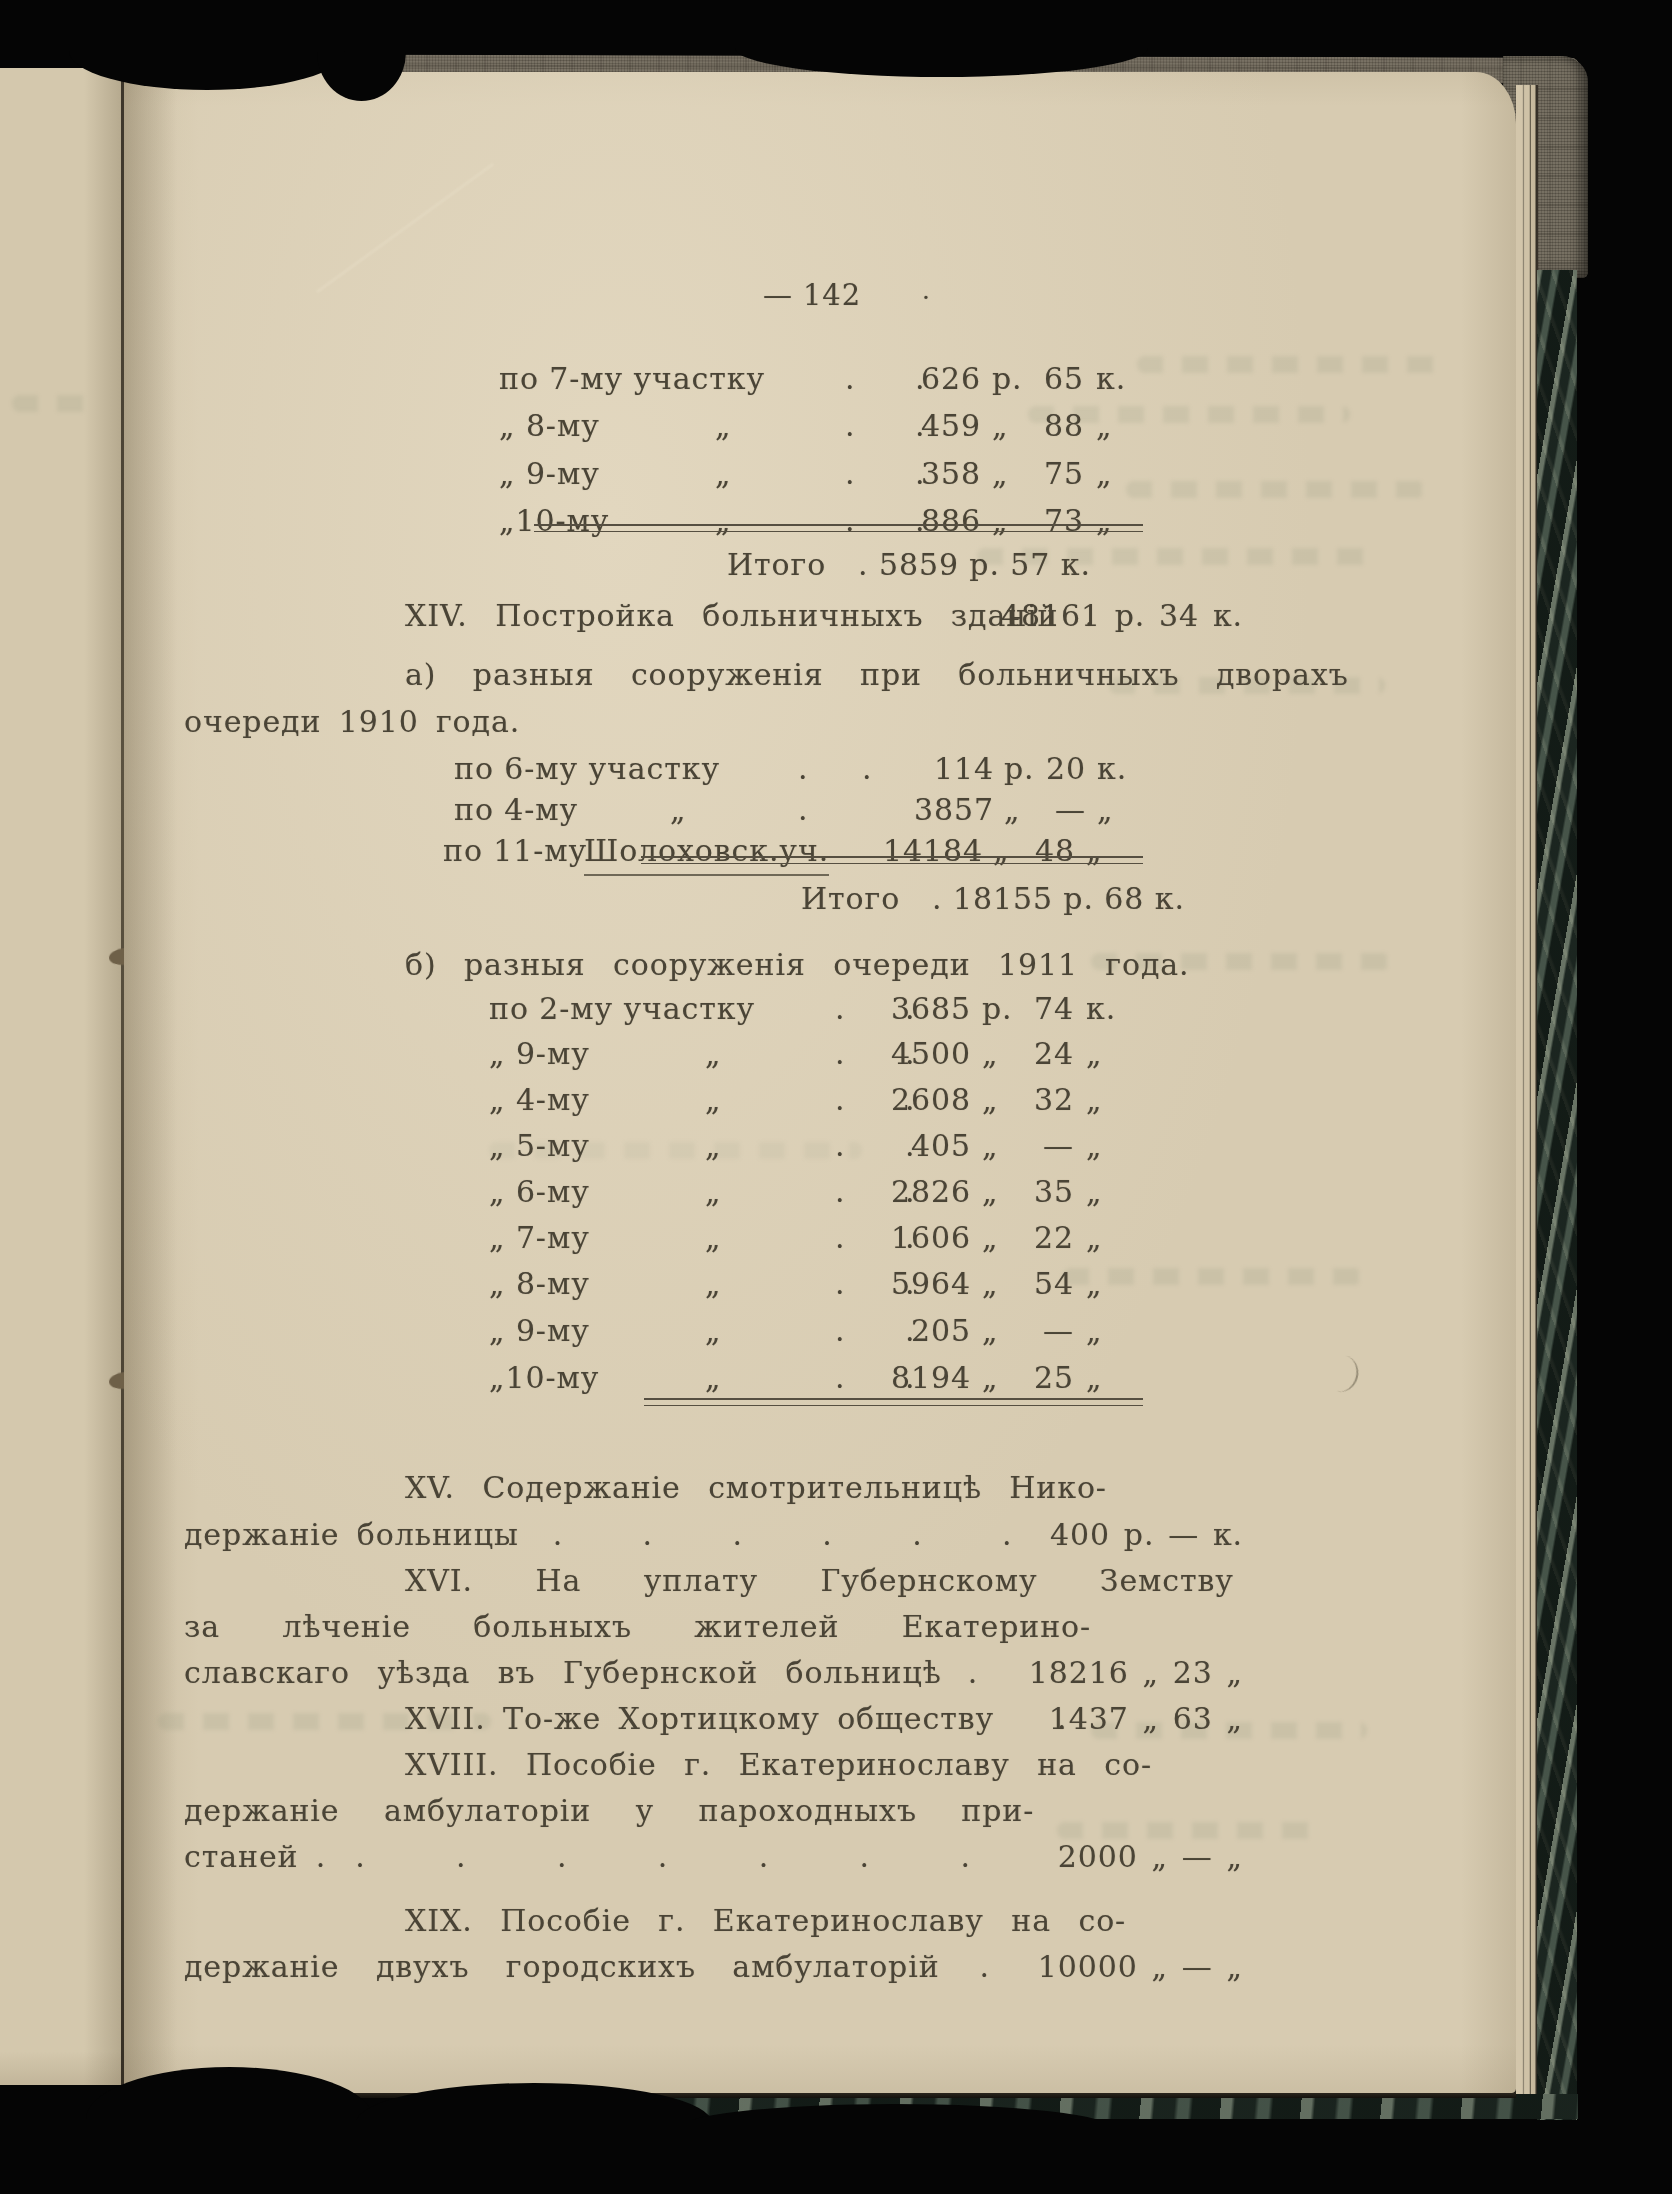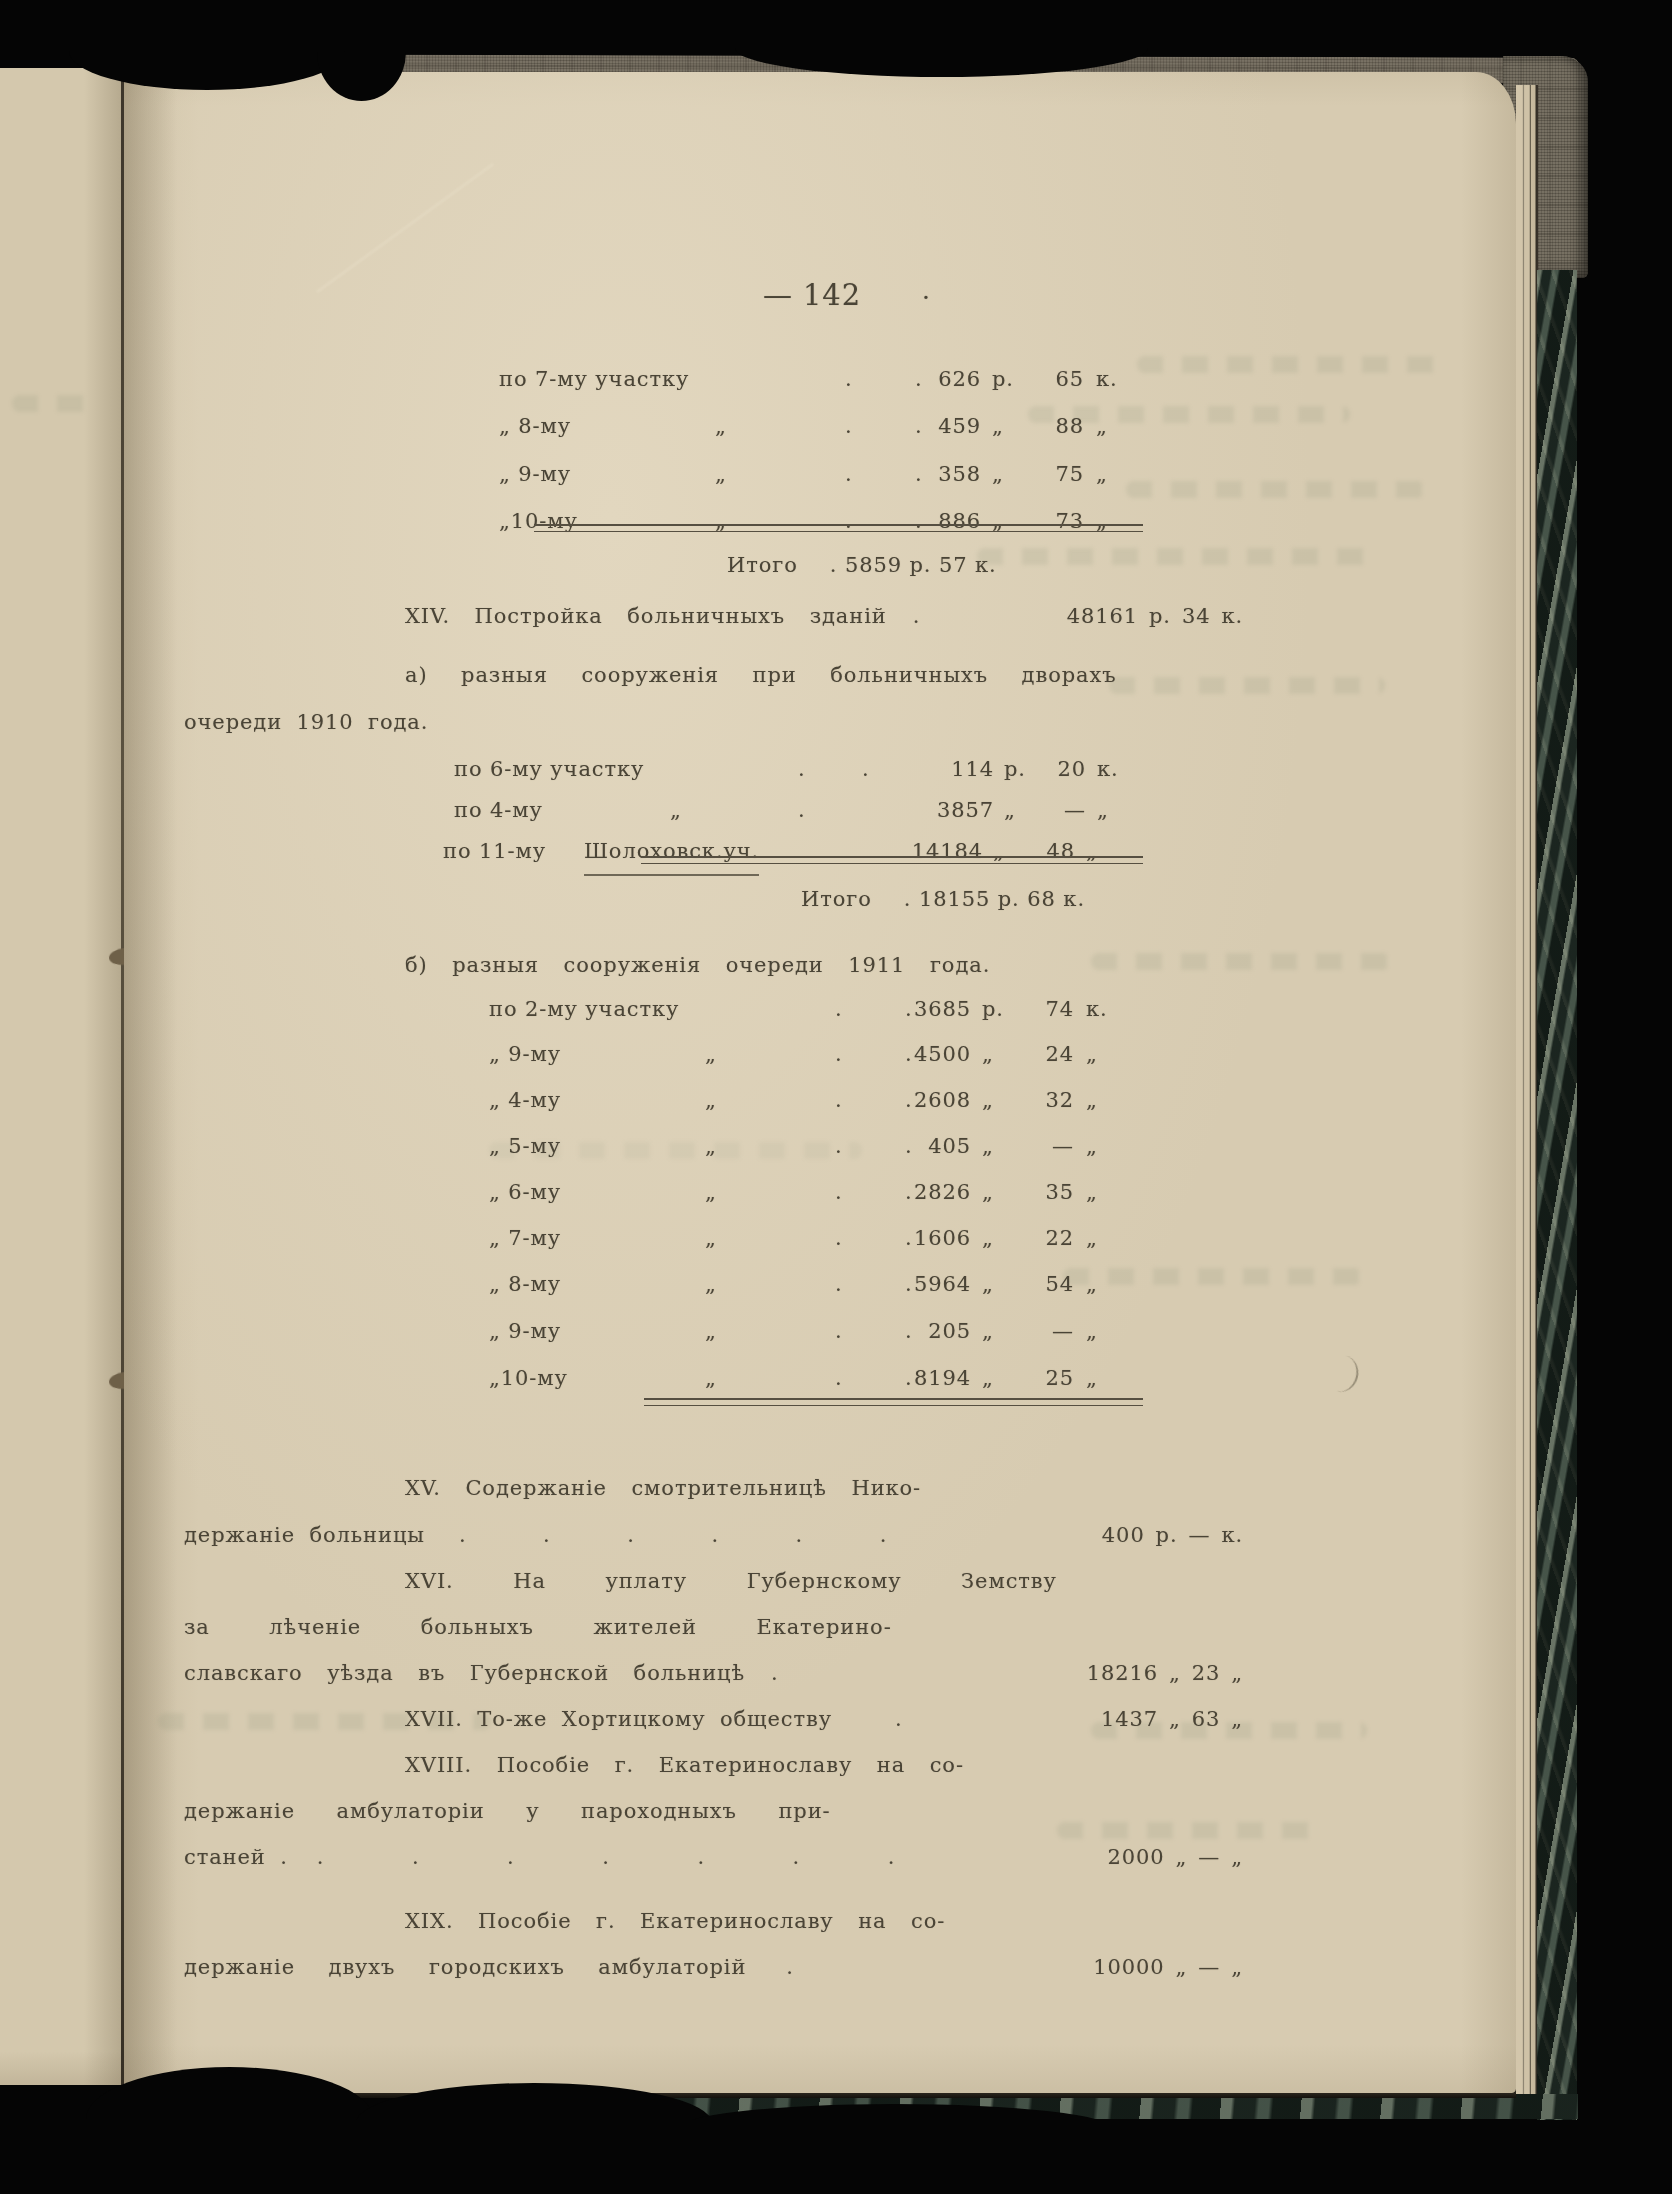--- a/index.html
+++ b/index.html
@@ -92,21 +92,21 @@
     background:repeating-linear-gradient(90deg,rgba(122,134,108,.55) 0 26.4px,rgba(122,134,108,0) 26.4px 45px);
     opacity:.25;filter:blur(2.3px);
   }
   .pencil{
     position:absolute;left:1217px;top:1285px;width:15px;height:37px;
     border-right:2.9px solid rgba(95,88,70,.55);
     border-radius:0 100% 100% 0 / 0 50% 50% 0;
     transform:rotate(14deg);filter:blur(0.6px);
   }
   
-  .txt{position:absolute;font-size:21px;line-height:44px;letter-spacing:0.9px;
+  .txt{position:absolute;font-size:30px;line-height:44px;letter-spacing:0.9px;
        color:#4a4436;text-shadow:0 0 1.1px rgba(74,68,54,.28);white-space:nowrap}
   .pagenum{left:619px;top:201px;width:138px;text-align:center;font-size:29px}
   .pnum-dot{left:798px;top:204px;font-size:25px}
   .lrow{position:absolute;height:46px}
   .lrow span{position:absolute;top:0}
   .c1{left:0}
   .cd{left:216px}
   .cdot1{left:346px}
   .cdot2{left:416px}
   .camt{left:367px;width:115px;text-align:right}

